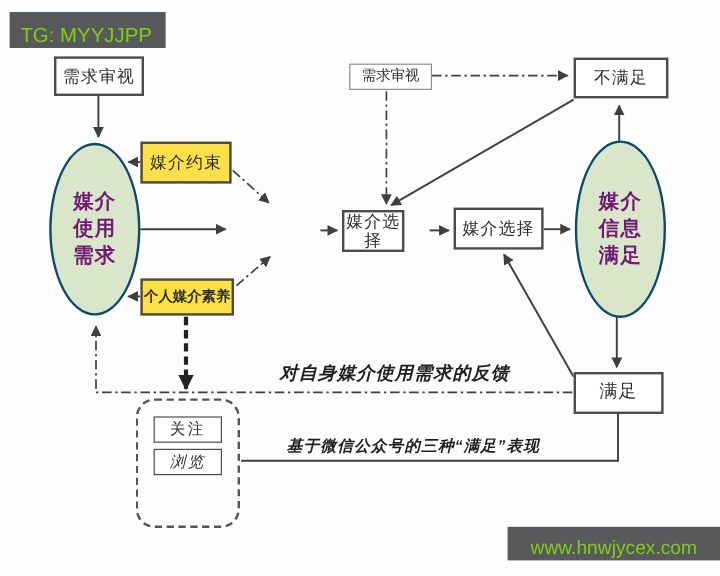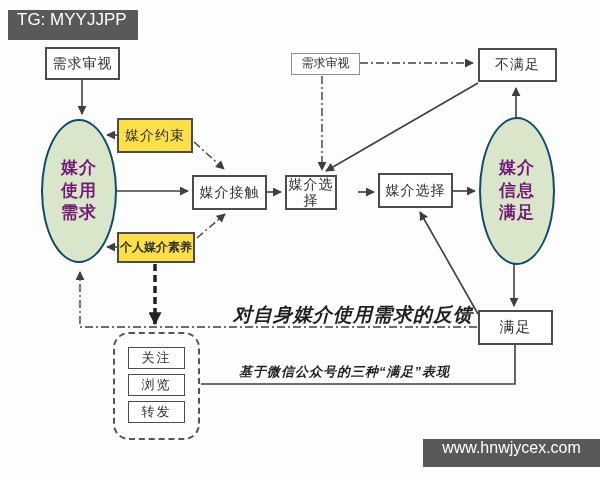--- a/index.html
+++ b/index.html
@@ -25,27 +25,27 @@
   .group{
     position:absolute;border:2px dashed #555;border-radius:16px;
     background:transparent;box-sizing:border-box;
   }
   .smallbox{
     position:absolute;display:flex;align-items:center;justify-content:center;
     background:#fff;border:1.5px solid #4c4c4c;box-sizing:border-box;
     font-size:13px;letter-spacing:2px;
   }
   .banner{
-    position:absolute;background:#58595b;color:#ffffff;display:flex;
-    align-items:flex-start;box-sizing:border-box;
+    position:absolute;background:#58595b;color:#84cc16;display:flex;
+    align-items:flex-end;box-sizing:border-box;
   }
   .banner.top{left:8px;top:10px;width:130px;height:30px;font-size:17px;padding-left:9px;}
   .banner.bottom{left:423px;top:439px;width:177px;height:28px;font-size:16px;justify-content:center;}
   .edge-label{
-    position:absolute;font-size:19px;font-weight:bold;font-style:italic;
+    position:absolute;font-size:15px;font-weight:bold;font-style:italic;
     color:#1f1f1f;white-space:nowrap;letter-spacing:1px;
   }
   .edge-label.feedback{left:233px;top:302px;}
   .edge-label.wechat{left:239px;top:363px;font-size:13px;}
 </style>
 </head>
 <body>
 
 <div class="stage">
 
@@ -100,23 +100,20 @@
   </div>
 
   <div class="node green" style="left:117px;top:118px;width:76px;height:35px;">
     <span>媒介约束</span>
   </div>
 
   <div class="node green" style="left:117px;top:232px;width:78px;height:31px;font-size:12px;letter-spacing:0;font-weight:bold;">
     <span>个人媒介素养</span>
   </div>
 
-  <div class="node" style="left:192px;top:175px;width:75px;height:35px;">
-    <span>媒介接触</span>
-  </div>
 
   <div class="node" style="left:285px;top:175px;width:52px;height:35px;">
     <span>媒介选择</span>
   </div>
 
   <div class="node" style="left:378px;top:173px;width:75px;height:35px;">
     <span>媒介选择</span>
   </div>
 
   <div class="node thinbox" style="left:291px;top:53px;width:69px;height:22px;">
@@ -133,23 +130,20 @@
 
   <div class="node" style="left:478px;top:310px;width:75px;height:35px;font-size:15px;">
     <span>满足</span>
   </div>
 
   <div class="group" style="left:113px;top:332px;width:87px;height:108px;"></div>
 
   <div class="smallbox" style="left:128px;top:347px;width:57px;height:22px;">
     <span>关注</span>
   </div>
-  <div class="smallbox" style="left:128px;top:374px;width:57px;height:22px;">
+  <div class="smallbox" style="left:128px;top:374px;width:57px;height:22px;font-style:italic;">
     <span>浏览</span>
-  </div>
-  <div class="smallbox" style="left:128px;top:401px;width:57px;height:22px;">
-    <span>转发</span>
   </div>
 
   <div class="edge-label feedback">对自身媒介使用需求的反馈</div>
   <div class="edge-label wechat">基于微信公众号的三种“满足”表现</div>
 
 </div>
 
 </body></html>

